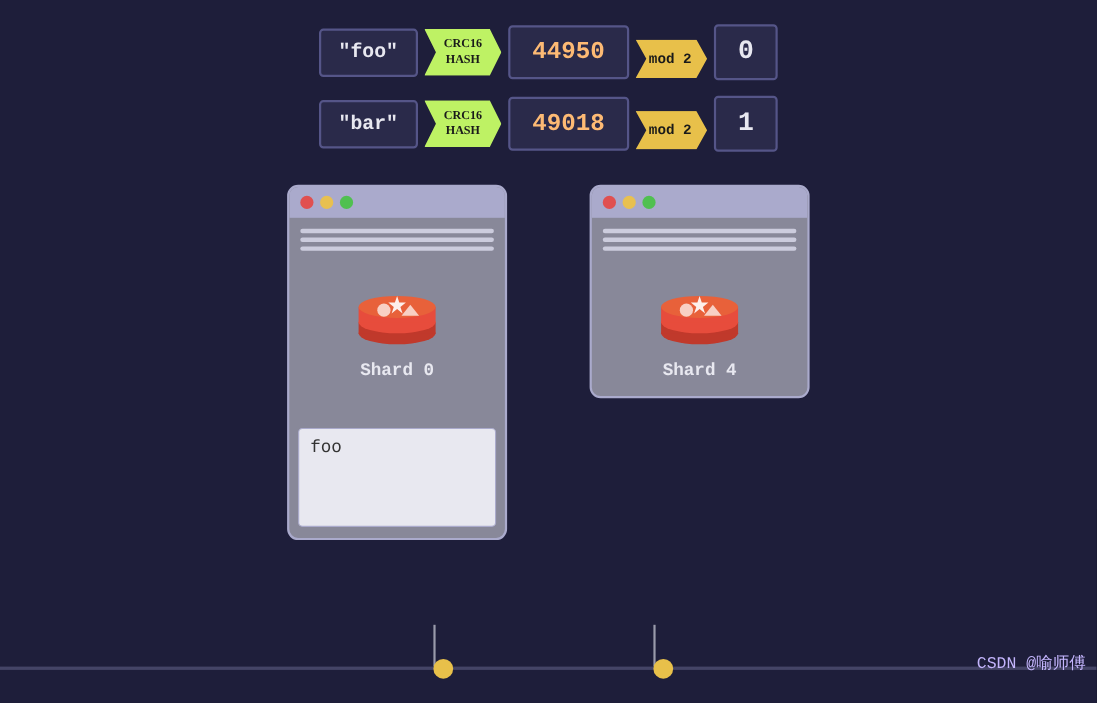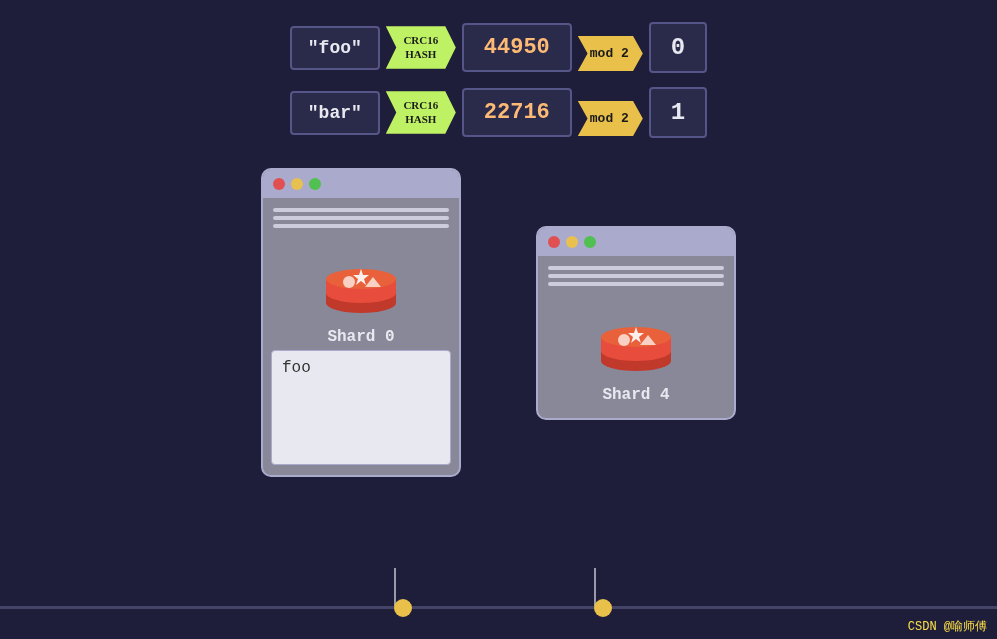--- a/index.html
+++ b/index.html
@@ -99,21 +99,21 @@
       min-width: 55px;
       text-align: center;
       border-radius: 4px;
     }
 
     
     .shards-section {
       display: flex;
       gap: 75px;
       margin-top: 30px;
-      align-items: center;
+      align-items: flex-start;
     }
 
     .shard-container {
       display: flex;
       flex-direction: column;
       align-items: center;
     }
 
     .browser-window {
       background: #888899;
@@ -172,25 +172,26 @@
       font-weight: bold;
       margin-top: 8px;
       margin-bottom: 4px;
     }
 
     .data-box {
       background: #e8e8f0;
       border: 1px solid #aaaacc;
       border-radius: 4px;
       width: 180px;
-      height: 115px;
+      height: 90px;
       padding: 8px 10px;
       color: #333;
       font-size: 16px;
       font-family: 'Courier New', monospace;
+      margin-top: 39px;
     }
 
     
     .timeline {
       position: absolute;
       bottom: 30px;
       left: 0;
       right: 0;
       height: 3px;
       background: #444466;
@@ -204,45 +205,45 @@
       border-radius: 50%;
       background: #e8c04a;
       position: absolute;
       top: 50%;
       transform: translateY(-50%);
     }
 
     
     .watermark {
       position: absolute;
-      bottom: 4px;
+      bottom: 27px;
       right: 10px;
-      color: #fde047;
-      font-size: 12px;
+      color: #c4b5fd;
+      font-size: 15px;
     }
   </style>
 </head>
 <body>
 
 <div class="main-container">
 
   <div class="hash-rows">
 
     <div class="hash-row">
       <div class="key-box">"foo"</div>
       <div class="arrow-box">CRC16<br>HASH</div>
       <div class="value-box">44950</div>
       <div class="mod-box">mod 2</div>
       <div class="result-box">0</div>
     </div>
 
     <div class="hash-row">
       <div class="key-box">"bar"</div>
       <div class="arrow-box">CRC16<br>HASH</div>
-      <div class="value-box">22716</div>
+      <div class="value-box">49018</div>
       <div class="mod-box">mod 2</div>
       <div class="result-box">1</div>
     </div>
   </div>
 
   <div class="shards-section">
 
     <div class="shard-container">
       <div class="browser-window">
         <div class="browser-titlebar">

